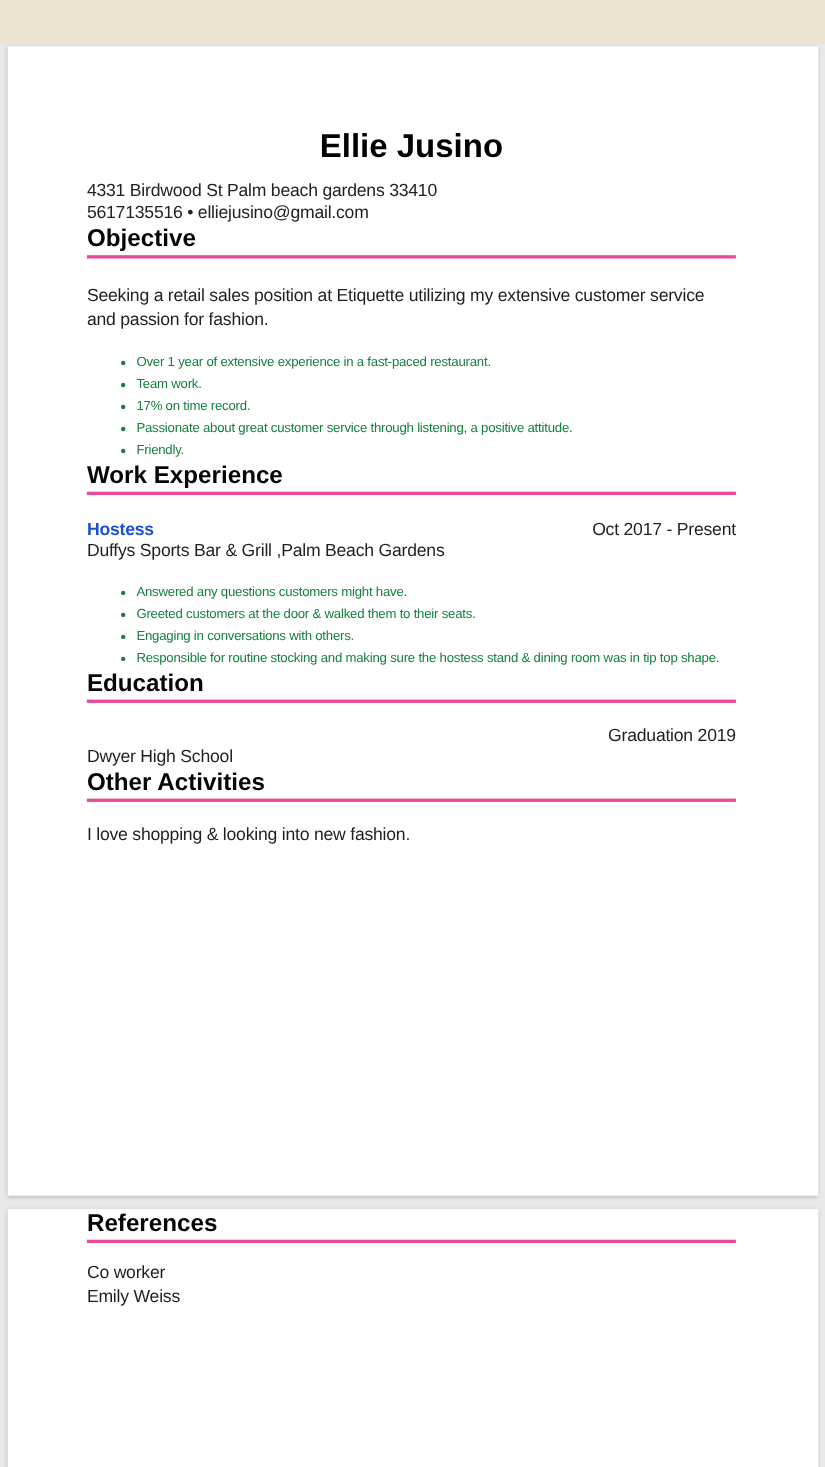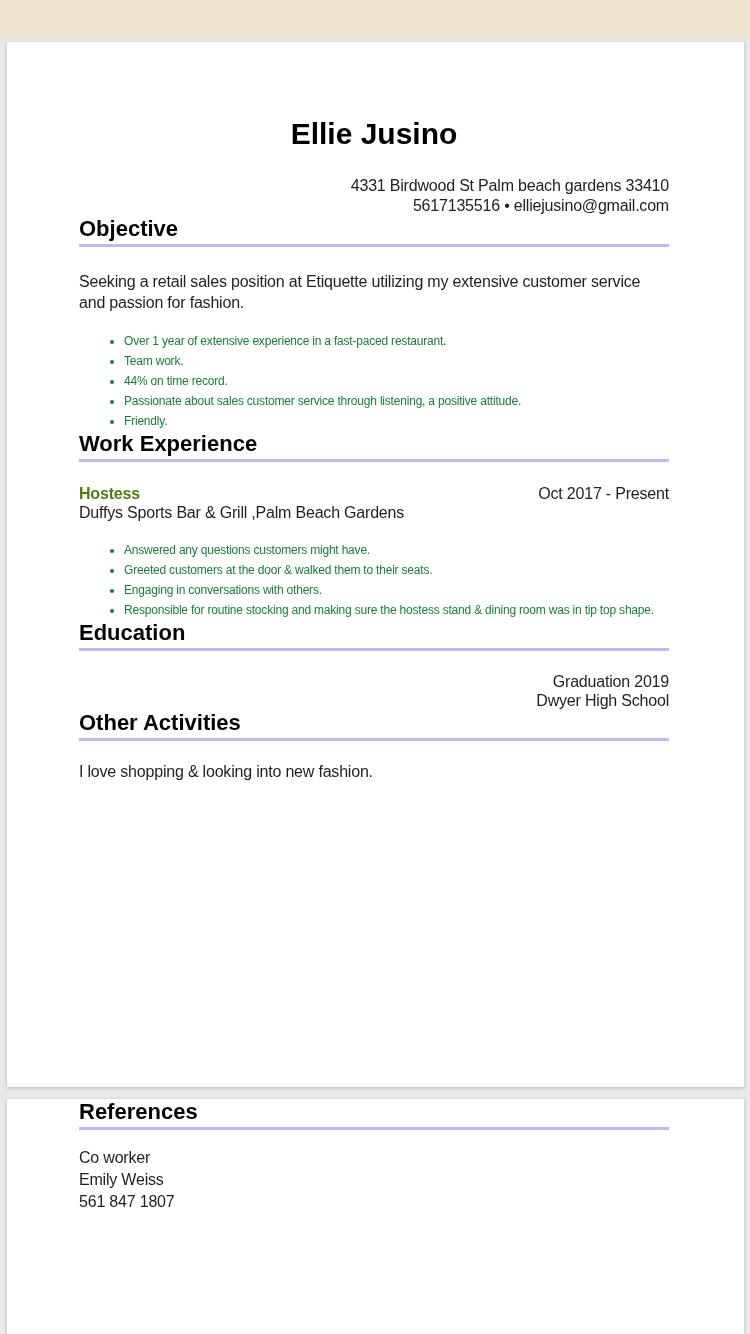--- a/index.html
+++ b/index.html
@@ -30,32 +30,32 @@
 
   .content { padding: 0 75px 0 72px; }
 
   h1.resume-name {
     margin: 74px 0 0 0;
     font-size: 30px; line-height: 36px;
     font-weight: bold; text-align: center;
     color: #000;
   }
   .contact {
-    margin-top: 24px;
-    text-align: right;
+    margin-top: 12px;
+    text-align: left;
     font-size: 16px; line-height: 20px;
     color: #222; letter-spacing: -0.2px;
   }
 
   h2.section-heading {
     margin: 0;
     font-size: 22px; line-height: 25px;
     font-weight: bold; color: #050505;
     padding-bottom: 3px;
-    border-bottom: 3px solid #c4b5fd;
+    border-bottom: 3px solid #ec4899;
   }
   .mt-obj { margin-top: 22px; }
   .mt-kq  { margin-top: 18px; }
   .mt-we  { margin-top: 21px; }
   .mt-edu { margin-top: 19px; }
   .mt-oa  { margin-top: 20px; }
   .mt-ref { margin-top: 82px; }
 
   p.para {
     margin: 24px 0 0 0;
@@ -74,34 +74,34 @@
     font-size: 12px; line-height: 20px;
     color: #15803d; letter-spacing: -0.2px;
   }
 
   .job-row {
     margin-top: 22px;
     display: flex; justify-content: space-between; align-items: baseline;
     font-size: 16px; line-height: 19px;
     color: #1f1f1f; letter-spacing: -0.2px;
   }
-  .job-title { font-weight: bold; color: #4d7c0f; }
+  .job-title { font-weight: bold; color: #1d4ed8; }
   .company-line {
     font-size: 16px; line-height: 19px;
     color: #1f1f1f; letter-spacing: -0.2px;
   }
   .edu-date-line {
     margin-top: 21px;
     text-align: right;
     font-size: 16px; line-height: 19px;
     color: #1f1f1f; letter-spacing: -0.2px;
   }
   .school-line {
     font-size: 16px; line-height: 19px;
-    color: #1f1f1f; letter-spacing: -0.2px; text-align: right;
+    color: #1f1f1f; letter-spacing: -0.2px;
   }
 
   .ref-lines {
     margin-top: 17px;
     font-size: 16px; line-height: 22px;
     color: #1f1f1f; letter-spacing: -0.2px;
   }
 </style>
 </head>
 <body>
@@ -119,22 +119,22 @@
         <div>4331 Birdwood St Palm beach gardens 33410</div>
         <div>5617135516 • elliejusino@gmail.com</div>
       </div>
 
       <h2 class="section-heading mt-obj">Objective</h2>
       <p class="para">Seeking a retail sales position at Etiquette utilizing my extensive customer service and passion for fashion.</p>
 
       <ul class="bullets">
         <li>Over 1 year of extensive experience in a fast-paced restaurant.</li>
         <li>Team work.</li>
-        <li>44% on time record.</li>
-        <li>Passionate about sales customer service through listening, a positive attitude.</li>
+        <li>17% on time record.</li>
+        <li>Passionate about great customer service through listening, a positive attitude.</li>
         <li>Friendly.</li>
       </ul>
 
       <h2 class="section-heading mt-we">Work Experience</h2>
       <div class="job-row">
         <span class="job-title">Hostess</span>
         <span>Oct 2017 - Present</span>
       </div>
       <div class="company-line">Duffys Sports Bar &amp; Grill ,Palm Beach Gardens</div>
       <ul class="bullets">
@@ -154,19 +154,18 @@
     </div>
   </div>
 
   <div class="page page2">
     <div class="content">
 
       <h2 class="section-heading mt-ref">References</h2>
       <div class="ref-lines">
         <div>Co worker</div>
         <div>Emily Weiss</div>
-        <div>561 847 1807</div>
       </div>
 
     </div>
   </div>
 
 </div>
 
 </body></html>

